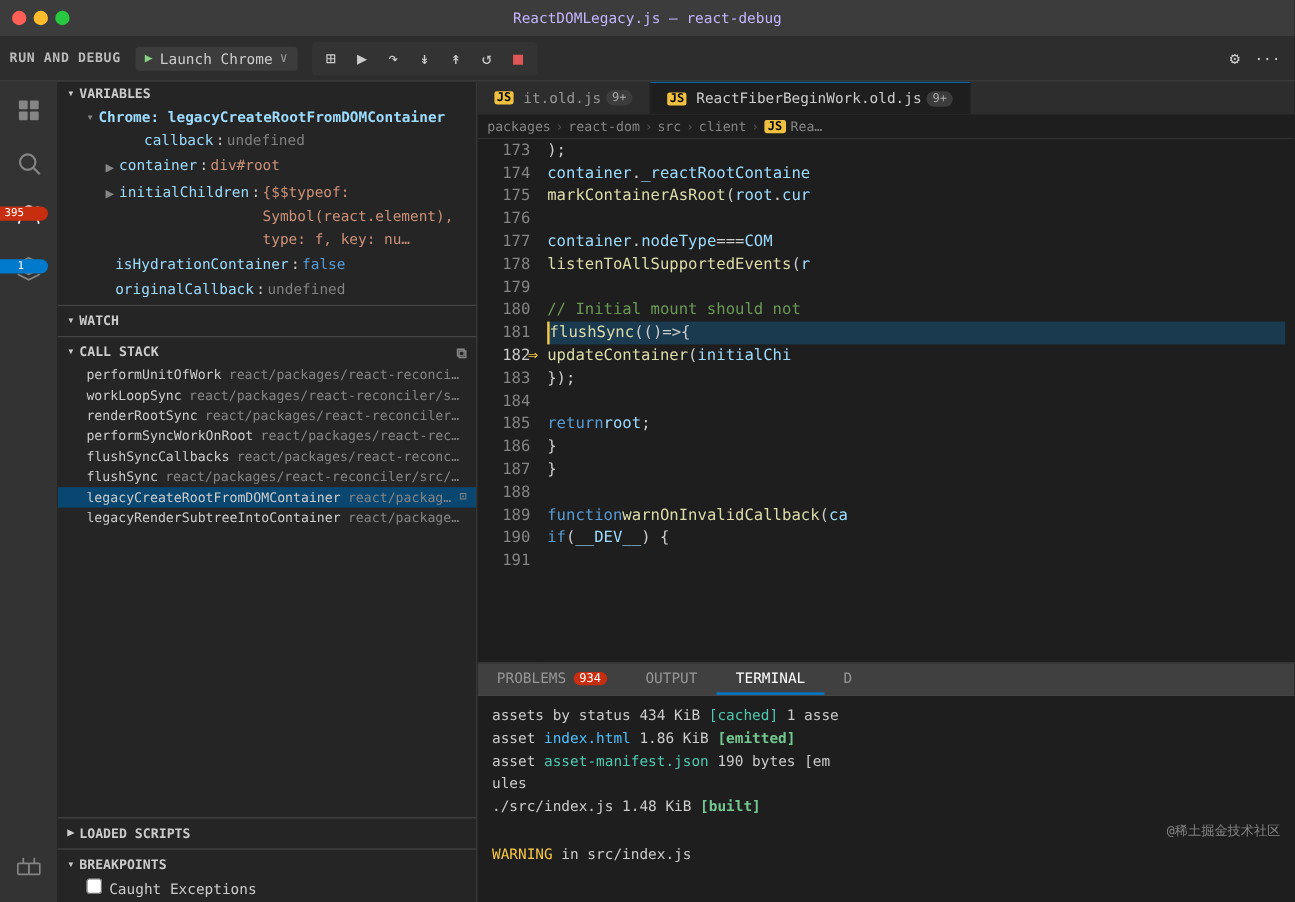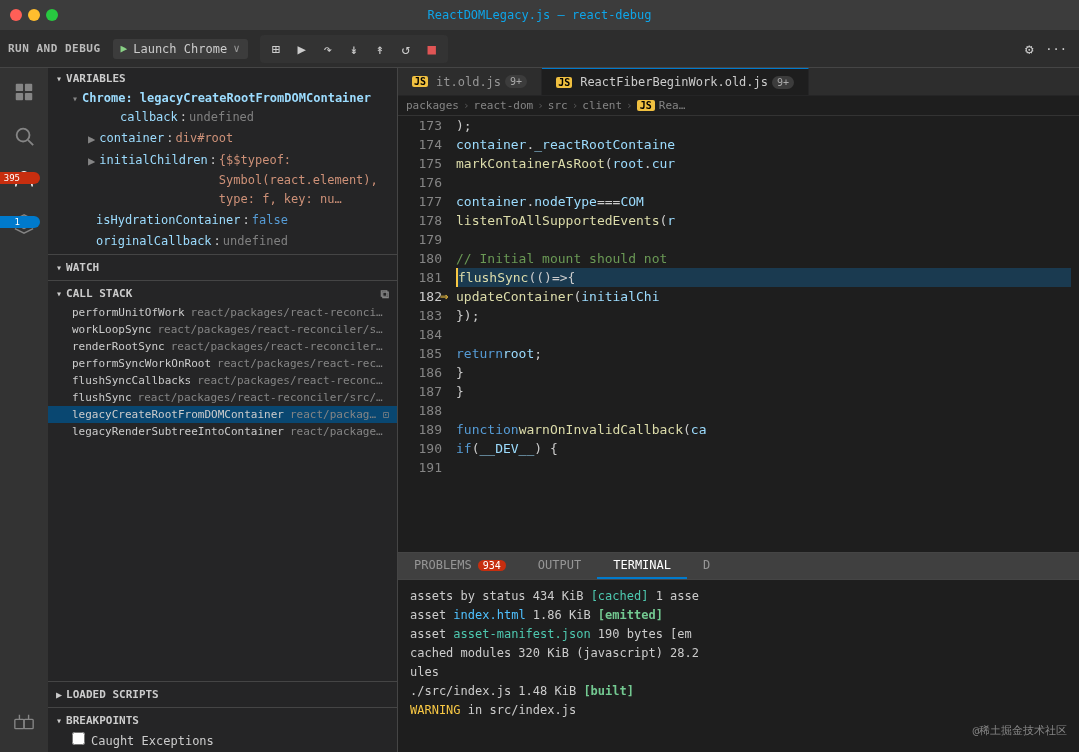--- a/index.html
+++ b/index.html
@@ -32,21 +32,21 @@
       gap: 6px;
     }
     .dot {
       width: 12px; height: 12px;
       border-radius: 50%;
     }
     .dot-red { background: #ff5f57; }
     .dot-yellow { background: #ffbd2e; }
     .dot-green { background: #28c840; }
     .title-bar-text {
-      color: #0ea5e9;
+      color: #c4b5fd;
       font-size: 12px;
     }
 
     
     .debug-toolbar {
       background: #2d2d2d;
       height: 38px;
       display: flex;
       align-items: center;
       padding: 0 8px;
@@ -693,29 +693,26 @@
       <div class="bottom-content">
         <div class="terminal-line">
           assets by status 434 KiB <span class="terminal-highlight">[cached]</span> 1 asse
         </div>
         <div class="terminal-line">
           asset <span class="terminal-green">index.html</span> 1.86 KiB <span class="terminal-emitted">[emitted]</span>
         </div>
         <div class="terminal-line">
           asset <span class="terminal-url">asset-manifest.json</span> 190 bytes [em
         </div>
-        <div class="terminal-line">
-          cached modules 320 KiB (javascript) 28.2
-        </div>
         <div class="terminal-line">ules</div>
         <div class="terminal-line">
           ./src/index.js 1.48 KiB <span class="terminal-emitted">[built]</span>
         </div>
+        <div class="terminal-line terminal-dim" style="text-align:right; margin-top:4px; font-size:11px;">
+          <span>@稀土掘金技术社区</span>
+        </div>
         <div class="terminal-line">
           <span class="terminal-warning">WARNING</span> in src/index.js
         </div>
-        <div class="terminal-line terminal-dim" style="text-align:right; margin-top:4px; font-size:11px;">
-          <span>@稀土掘金技术社区</span>
-        </div>
       </div>
     </div>
   </div>
 </div>
 
 </body></html>

